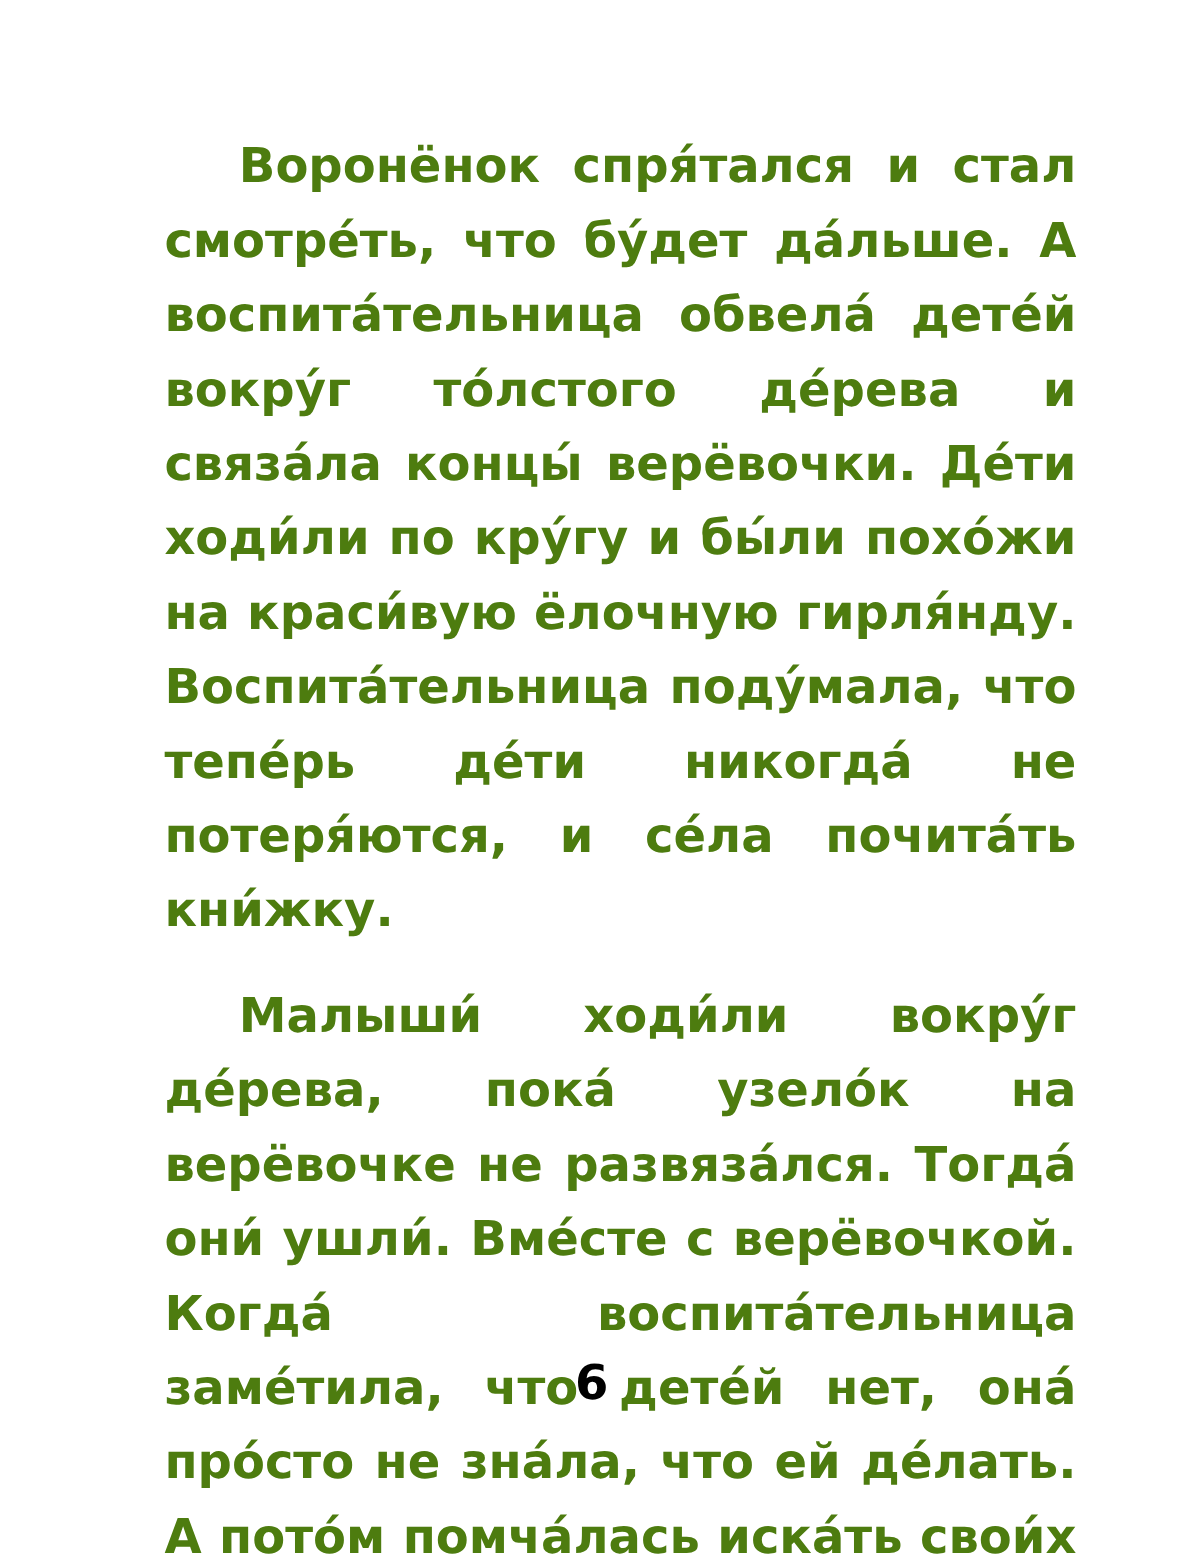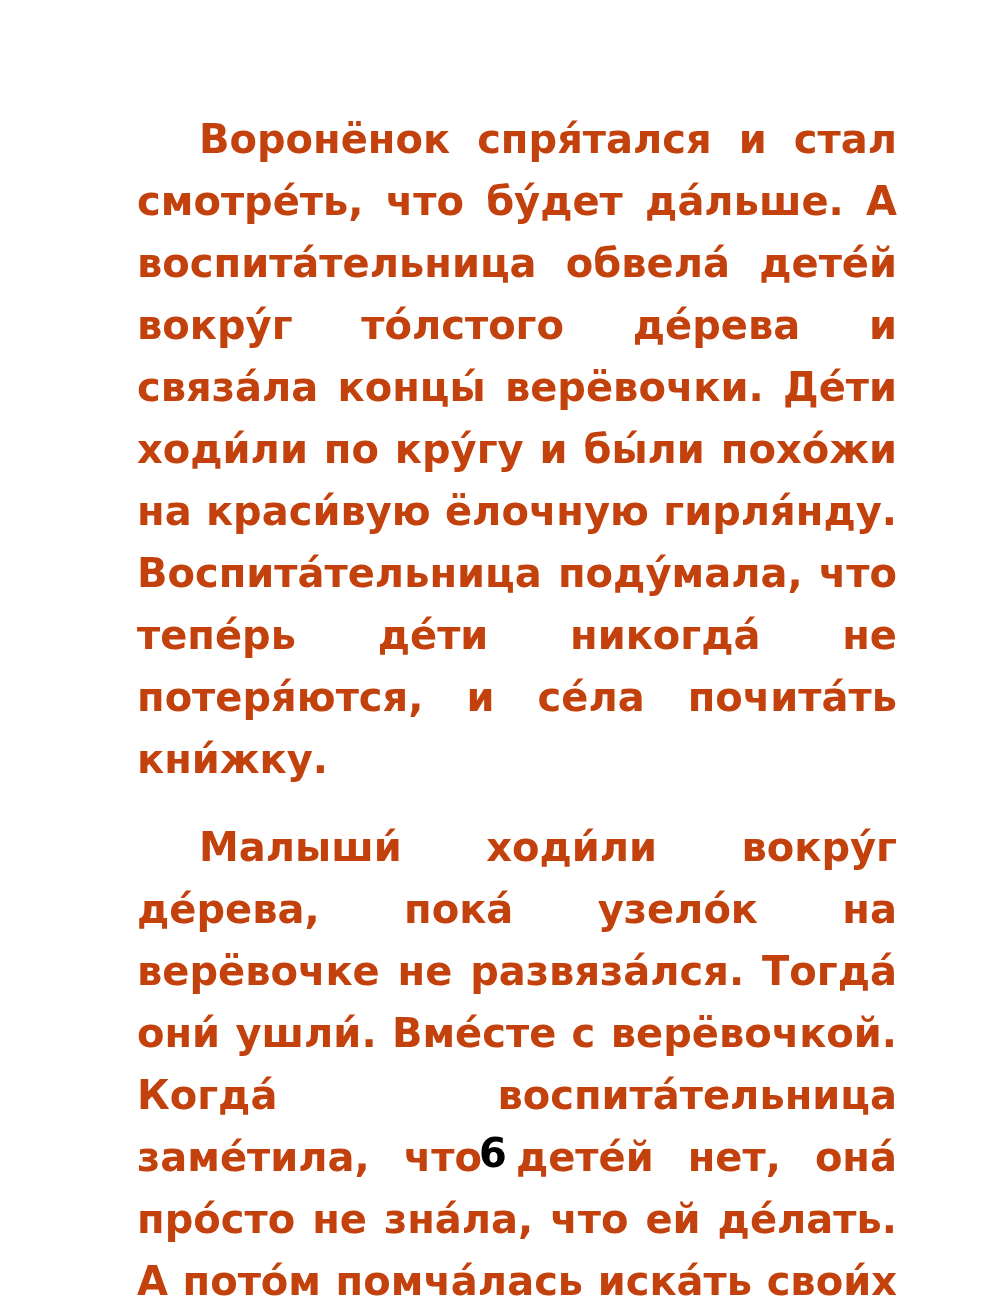--- a/index.html
+++ b/index.html
@@ -20,21 +20,21 @@
     left: 137px;
     top: 108px;
     width: 760px;
   }
   p.para {
     margin: 0 0 26px 0;
     font-family: "DejaVu Sans", sans-serif;
     font-size: 40px;
     line-height: 62px;
     font-weight: 700;
-    color: #c2410c;
+    color: #4d7c0f;
     text-align: justify;
     text-indent: 62px;
     letter-spacing: 0px;
     word-spacing: 0px;
     hyphens: manual;
   }
   p.para:last-of-type {
     margin-bottom: 0;
   }
   .page-number {

